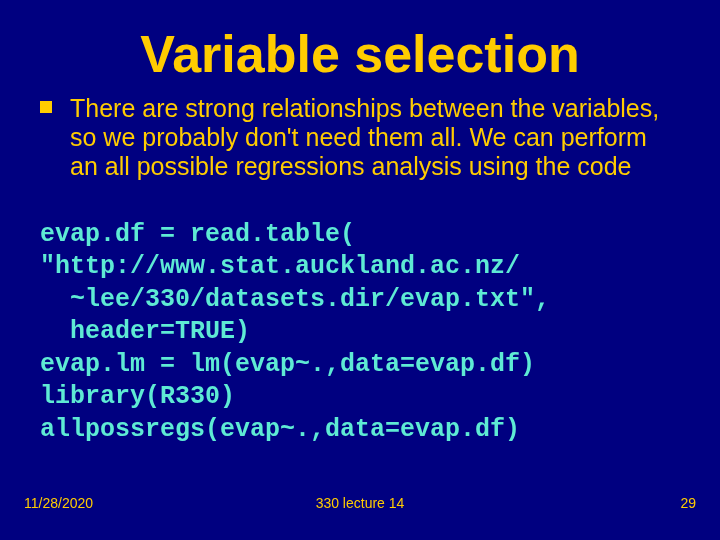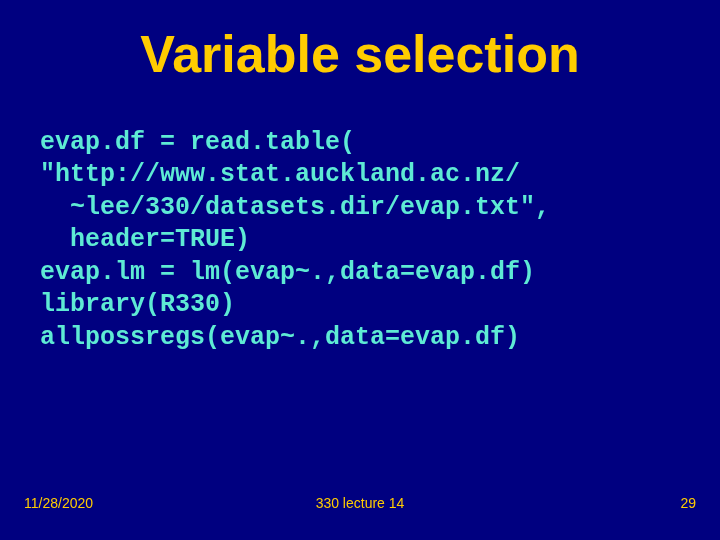--- a/index.html
+++ b/index.html
@@ -78,20 +78,21 @@
     right: 24px;
   }
 </style>
 </head>
 <body>
 
 <div class="slide">
   <div class="title">Variable selection</div>
 
   <div class="body">
+    <div class="bullet">There are strong relationships between the variables, so we probably don't need them all. We can perform an all possible regressions analysis using the code</div>
     <div class="code">
 <span>evap.df = read.table(</span>
 <span>"http://www.stat.auckland.ac.nz/</span>
 <span>  ~lee/330/datasets.dir/evap.txt",</span>
 <span>  header=TRUE)</span>
 <span>evap.lm = lm(evap~.,data=evap.df)</span>
 <span>library(R330)</span>
 <span>allpossregs(evap~.,data=evap.df)</span>
 </div>
   </div>

